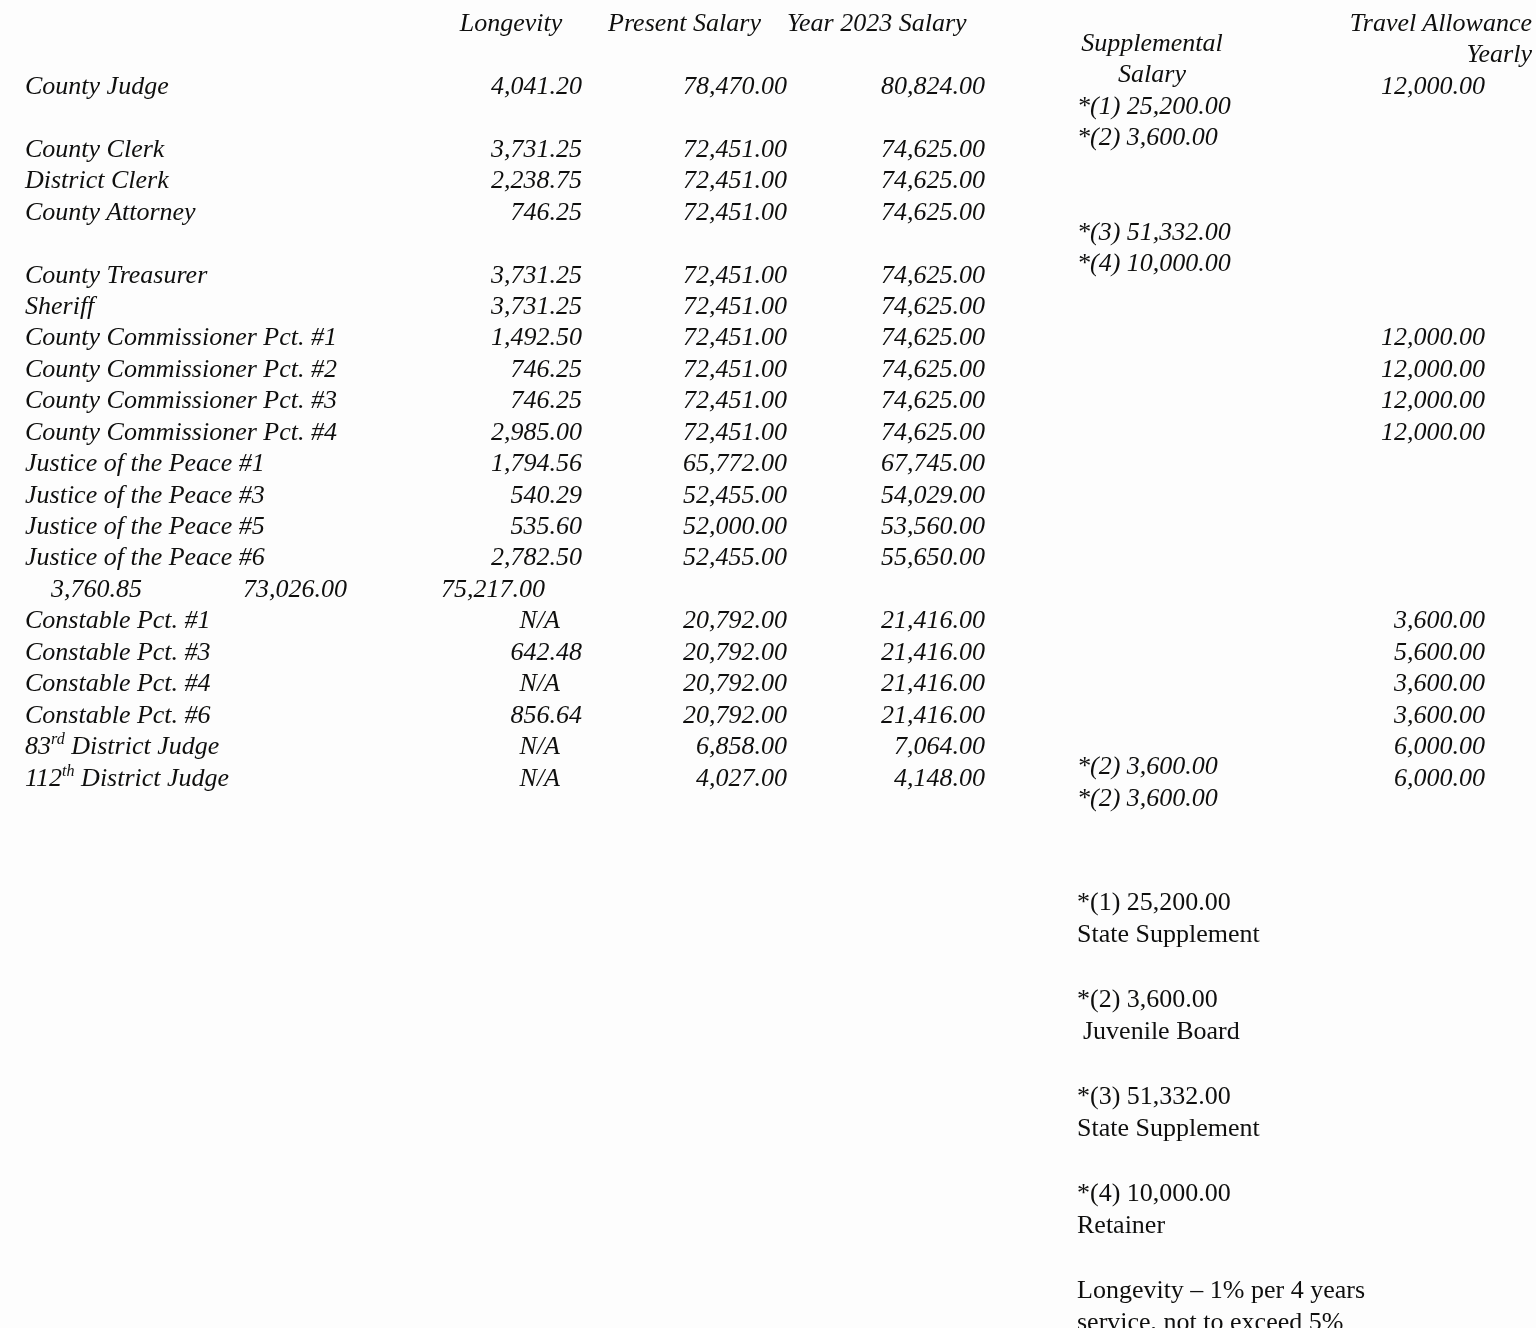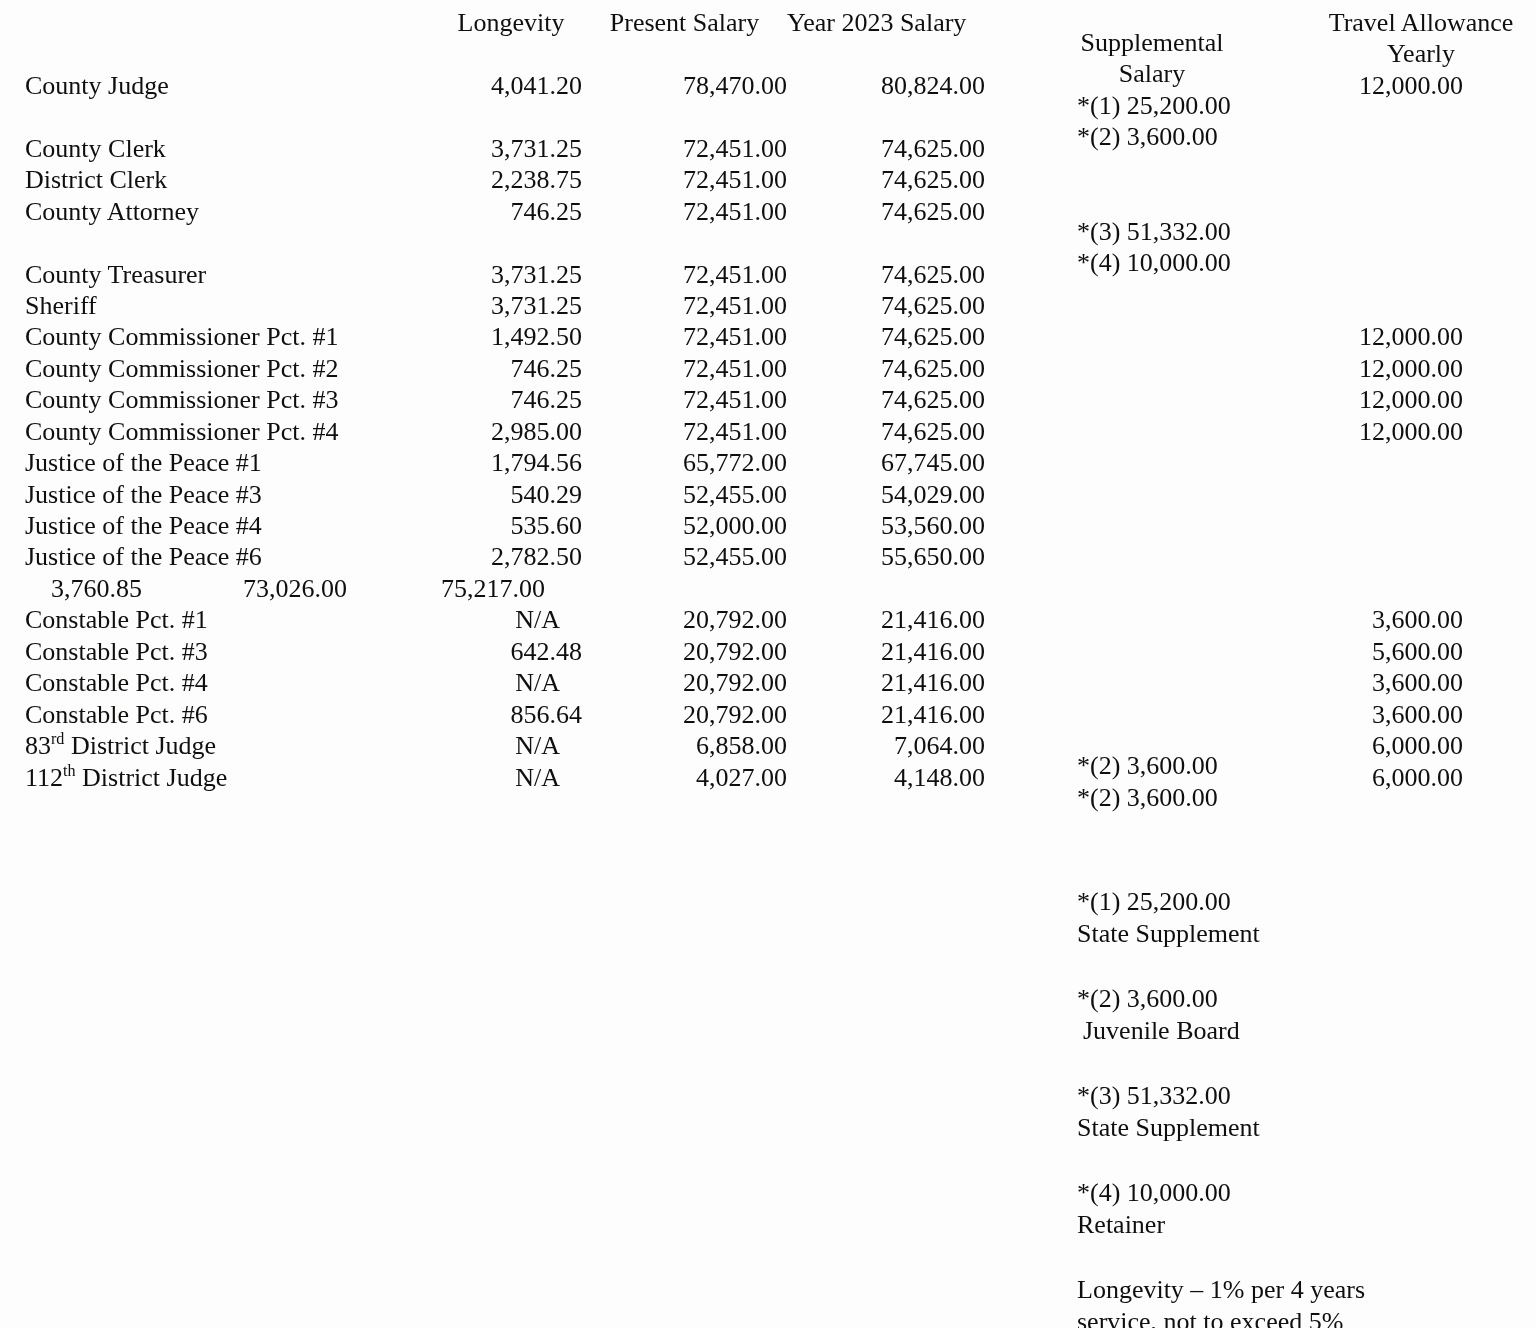--- a/index.html
+++ b/index.html
@@ -14,39 +14,40 @@
     background: #fdfdfd;
     font-family: "Liberation Serif", "DejaVu Serif", serif;
     font-size: 26px;
     color: #0f0f0e;
   }
   .doc-table {
     position: absolute;
     top: 7px;
     left: 0;
     width: 1392px;
+    font-style: italic;
   }
   .line {
     display: flex;
     height: 31.45px;
     line-height: 31.45px;
     white-space: nowrap;
   }
   .cell { flex: 0 0 auto; overflow: visible; }
   .c-office { width: 440px; padding-left: 25px; box-sizing: border-box; text-align: left; }
   .c-long   { width: 142px; text-align: right; }
   .c-pres   { width: 205px; text-align: right; }
   .c-year   { width: 198px; text-align: right; }
   .c-supp   { width: 335px; padding-left: 92px; box-sizing: border-box; text-align: left; margin-top: 20px; }
-  .c-trav   { width: 216px; padding-right: 73px; box-sizing: border-box; text-align: right; }
+  .c-trav   { width: 216px; padding-right: 51px; box-sizing: border-box; text-align: right; }
   
   .header-line .c-long,
   .header-line .c-pres { text-align: center; }
   .header-line .c-year { text-align: right; padding-right: 55px; box-sizing: border-box; }
-  .header-line .c-trav { text-align: center; padding-right: 14px; }
+  .header-line .c-trav { text-align: right; padding-right: 4px; }
   .supp-head-box { display: inline-block; width: 150px; text-align: center; }
   .c-long.na { padding-right: 22px; box-sizing: border-box; text-align: right; }
   sup {
     font-size: 0.62em;
     line-height: 0;
     vertical-align: super;
   }
   .footnotes {
     position: absolute;
     left: 1077px;
@@ -184,21 +185,21 @@
       </div>
       <div class="line">
         <div class="cell c-office">Justice of the Peace #3</div>
         <div class="cell c-long">540.29</div>
         <div class="cell c-pres">52,455.00</div>
         <div class="cell c-year">54,029.00</div>
         <div class="cell c-supp"></div>
         <div class="cell c-trav"></div>
       </div>
       <div class="line">
-        <div class="cell c-office">Justice of the Peace #4</div>
+        <div class="cell c-office">Justice of the Peace #5</div>
         <div class="cell c-long">535.60</div>
         <div class="cell c-pres">52,000.00</div>
         <div class="cell c-year">53,560.00</div>
         <div class="cell c-supp"></div>
         <div class="cell c-trav"></div>
       </div>
       <div class="line">
         <div class="cell c-office">Justice of the Peace #6</div>
         <div class="cell c-long">2,782.50</div>
         <div class="cell c-pres">52,455.00</div>

